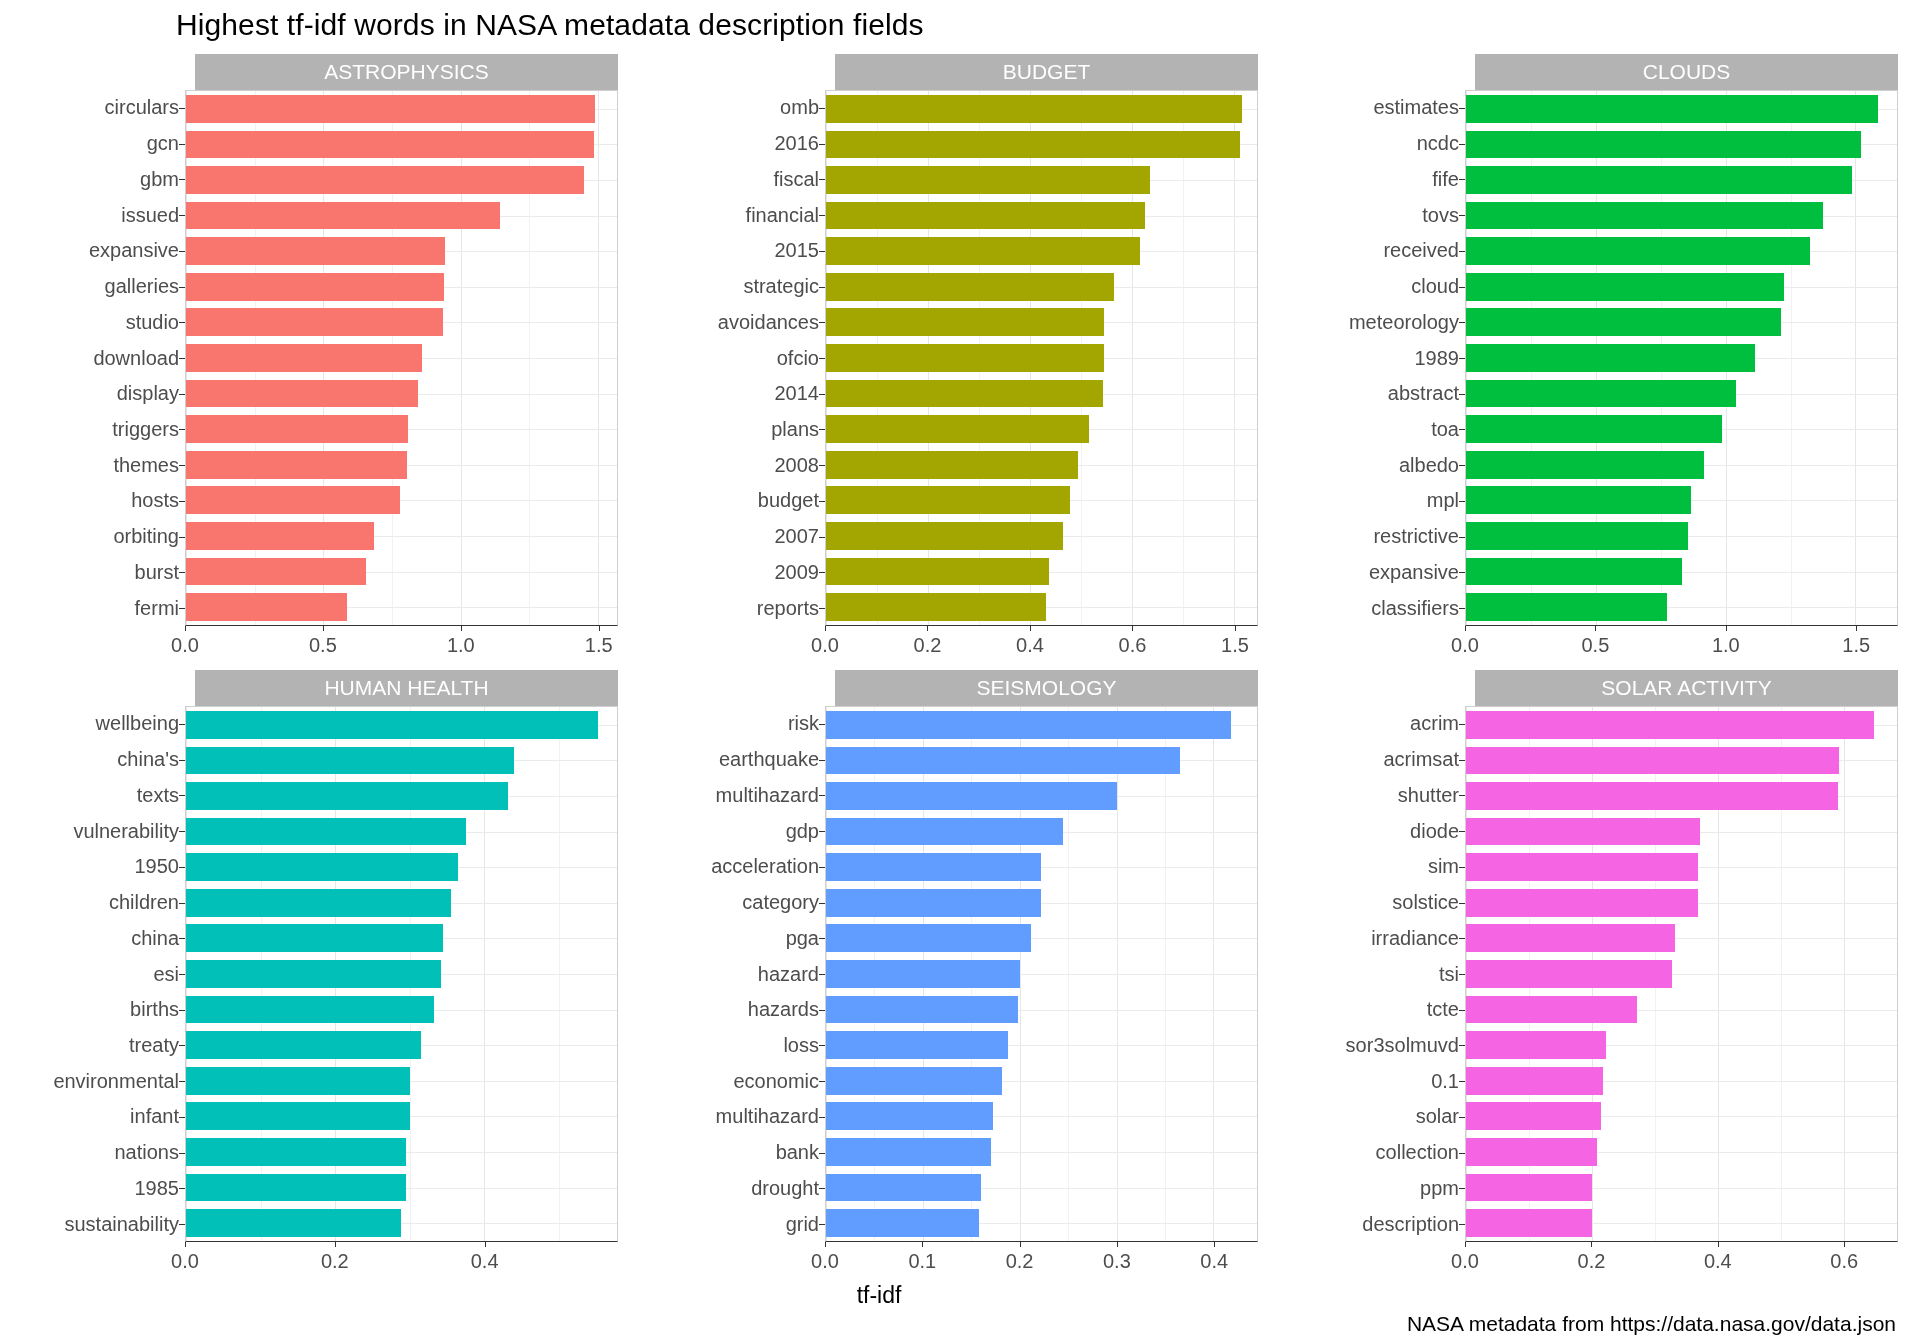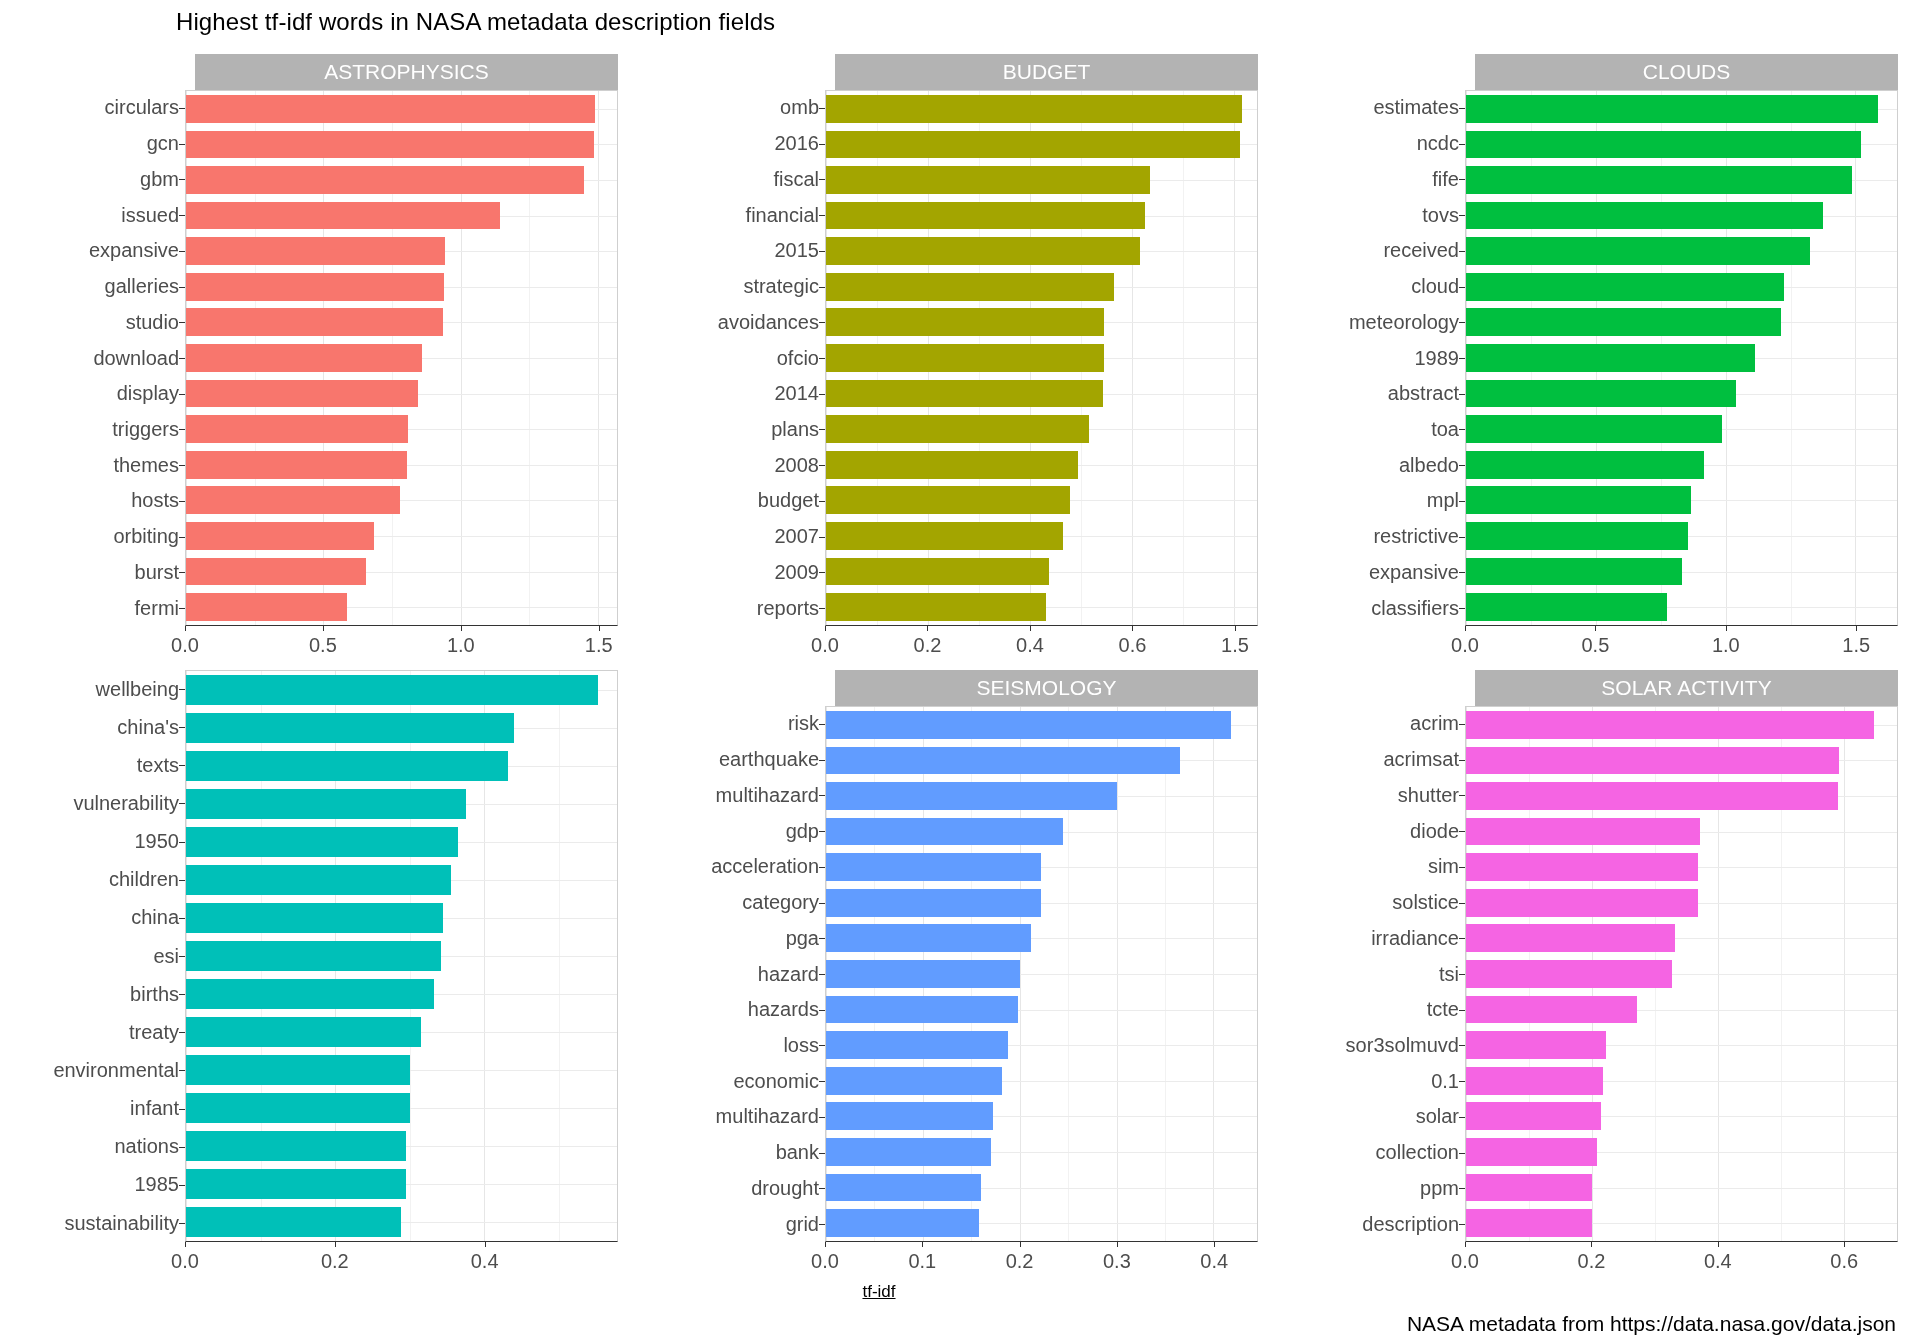--- a/index.html
+++ b/index.html
@@ -18,21 +18,21 @@
     position: relative;
     width: 1920px;
     height: 1344px;
     box-sizing: border-box;
   }
   
   .plot-title {
     position: absolute;
     left: 176px;
     top: 8px;
-    font-size: 24px;
+    font-size: 30px;
     color: #000000;
     letter-spacing: 0.1px;
     white-space: nowrap;
   }
   
   .facet-grid {
     position: absolute;
     left: 0px;
     top: 54px;
     width: 1920px;
@@ -160,23 +160,22 @@
     transform: translateX(-50%);
     white-space: nowrap;
   }
   
   .axis-title {
     position: absolute;
     left: 0;
     top: 1282px;
     width: 1758px;
     text-align: center;
-    font-size: 17px;
+    font-size: 23px;
     color: #000000;
-    text-decoration: underline;
   }
   .caption {
     position: absolute;
     right: 24px;
     top: 1312px;
     font-size: 21px;
     color: #000000;
     white-space: nowrap;
   }
 </style>
@@ -501,20 +500,21 @@
           <div class="xticklab" style="left: 0%;">0.0</div>
           <div class="xtick" style="left: calc(30.1205%);"></div>
           <div class="xticklab" style="left: 30.1205%;">0.5</div>
           <div class="xtick" style="left: calc(60.241%);"></div>
           <div class="xticklab" style="left: 60.241%;">1.0</div>
           <div class="xtick" style="left: calc(90.3614%);"></div>
           <div class="xticklab" style="left: 90.3614%;">1.5</div>
         </div>
       </div>
       <div class="facet">
+        <div class="strip">HUMAN HEALTH</div>
         <div class="panel-area">
           <div class="ylab-col">
             <div class="ylab">wellbeing</div>
             <div class="ylab">china's</div>
             <div class="ylab">texts</div>
             <div class="ylab">vulnerability</div>
             <div class="ylab">1950</div>
             <div class="ylab">children</div>
             <div class="ylab">china</div>
             <div class="ylab">esi</div>

